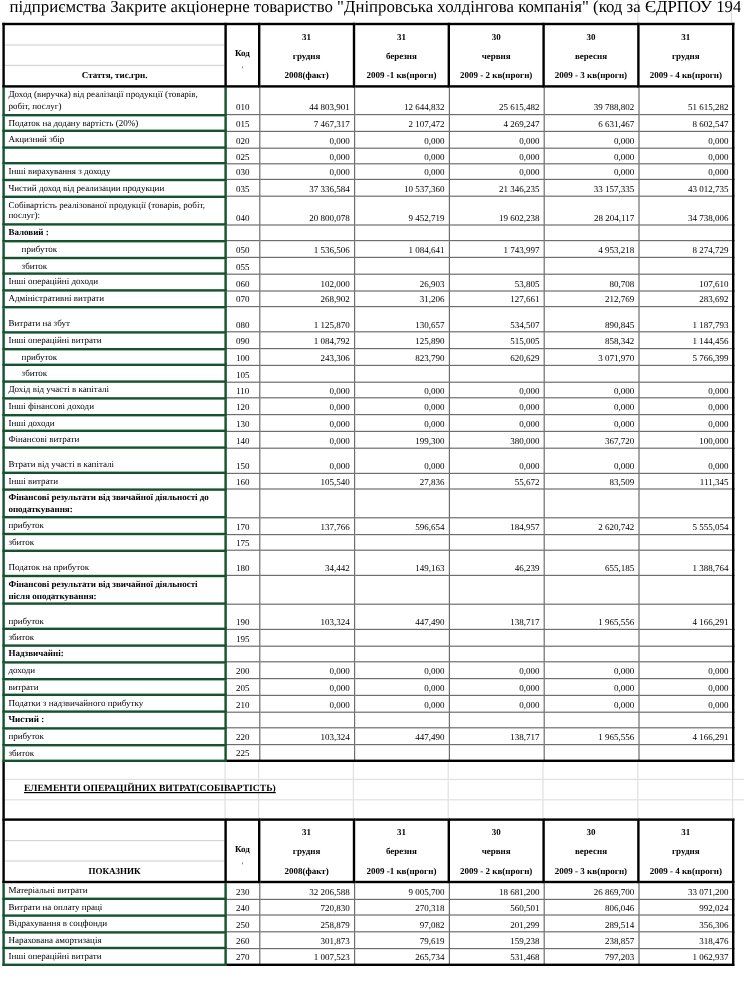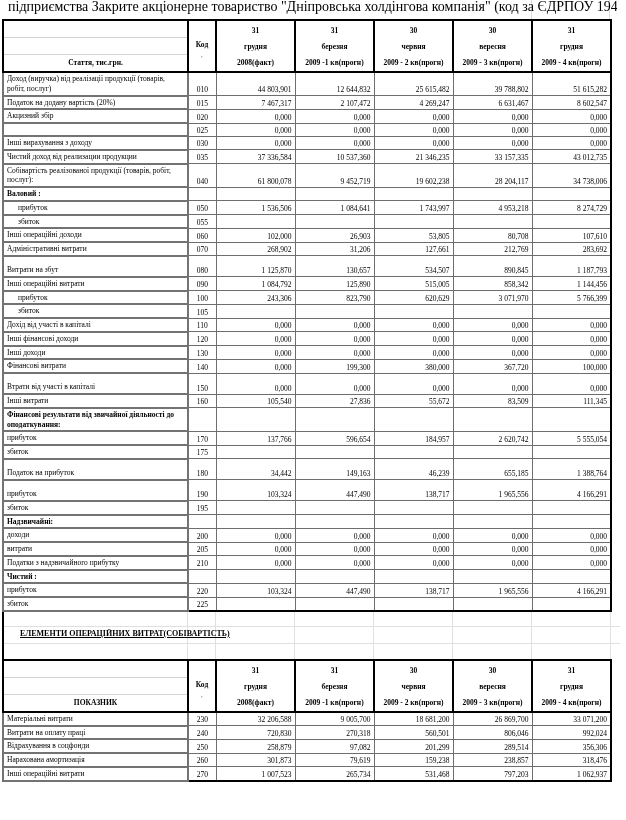--- a/index.html
+++ b/index.html
@@ -38,21 +38,21 @@
     vertical-align:bottom;padding:0;font-size:7.5px;
   }
   thead th .hr3{height:16px;line-height:16px;overflow:hidden;}
   thead th.th-lbl .hr3.faint{border-bottom:1px solid #d4d4d4;}
   thead th.th-code{vertical-align:top;}
   .code-mark{display:block;height:14px;line-height:10px;font-size:7px;color:#333;font-weight:normal;}
 
   
   td{padding:0;vertical-align:bottom;overflow:hidden;}
   td.lbl{
-    border:2px solid #737373;
+    border:2px solid #14532d;
     padding:1px 4px 1px 3px;line-height:1.3;
   }
   td.code{
     border:1px solid #6e6e6e;border-left:2px solid #000;
     text-align:center;padding:1px 0;
   }
   td.num{
     border:1px solid #6e6e6e;
     text-align:right;padding:1px 3px 1px 1px;
     white-space:nowrap;
@@ -189,21 +189,21 @@
           <td class="code">035</td>
           <td class="num">37 336,584</td>
           <td class="num">10 537,360</td>
           <td class="num">21 346,235</td>
           <td class="num">33 157,335</td>
           <td class="num">43 012,735</td>
         </tr>
         <tr class="normal">
           <td class="lbl">Собівартість реалізованої продукції (товарів, робіт, послуг):</td>
           <td class="code">040</td>
-          <td class="num">61 800,078</td>
+          <td class="num">20 800,078</td>
           <td class="num">9 452,719</td>
           <td class="num">19 602,238</td>
           <td class="num">28 204,117</td>
           <td class="num">34 738,006</td>
         </tr>
         <tr class="section">
           <td class="lbl">Валовий :</td>
           <td class="code"></td>
           <td class="num"></td>
           <td class="num"></td>
@@ -366,20 +366,29 @@
         </tr>
         <tr class="normal tall">
           <td class="lbl">Податок на прибуток</td>
           <td class="code">180</td>
           <td class="num">34,442</td>
           <td class="num">149,163</td>
           <td class="num">46,239</td>
           <td class="num">655,185</td>
           <td class="num">1 388,764</td>
         </tr>
+        <tr class="section">
+          <td class="lbl">Фінансові результати від звичайної діяльності після оподаткування:</td>
+          <td class="code"></td>
+          <td class="num"></td>
+          <td class="num"></td>
+          <td class="num"></td>
+          <td class="num"></td>
+          <td class="num"></td>
+        </tr>
         <tr class="normal tall">
           <td class="lbl">прибуток</td>
           <td class="code">190</td>
           <td class="num">103,324</td>
           <td class="num">447,490</td>
           <td class="num">138,717</td>
           <td class="num">1 965,556</td>
           <td class="num">4 166,291</td>
         </tr>
         <tr class="normal">

